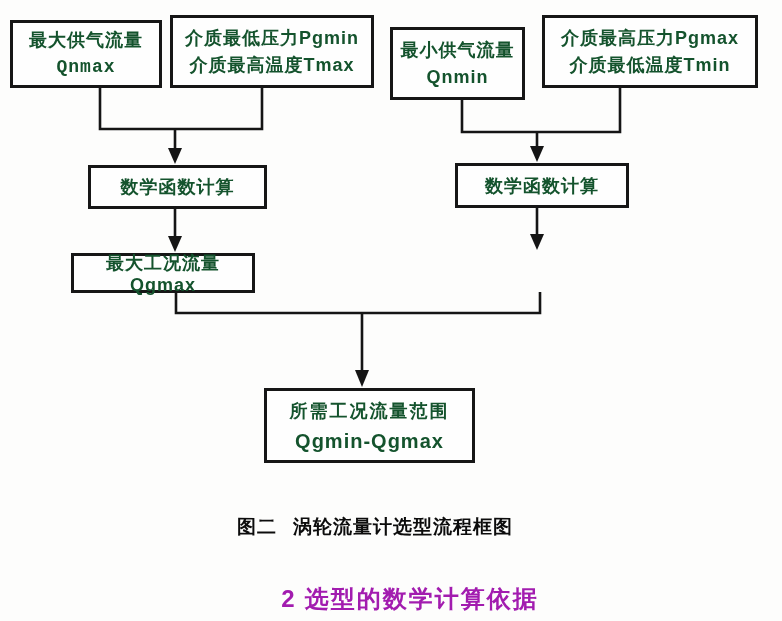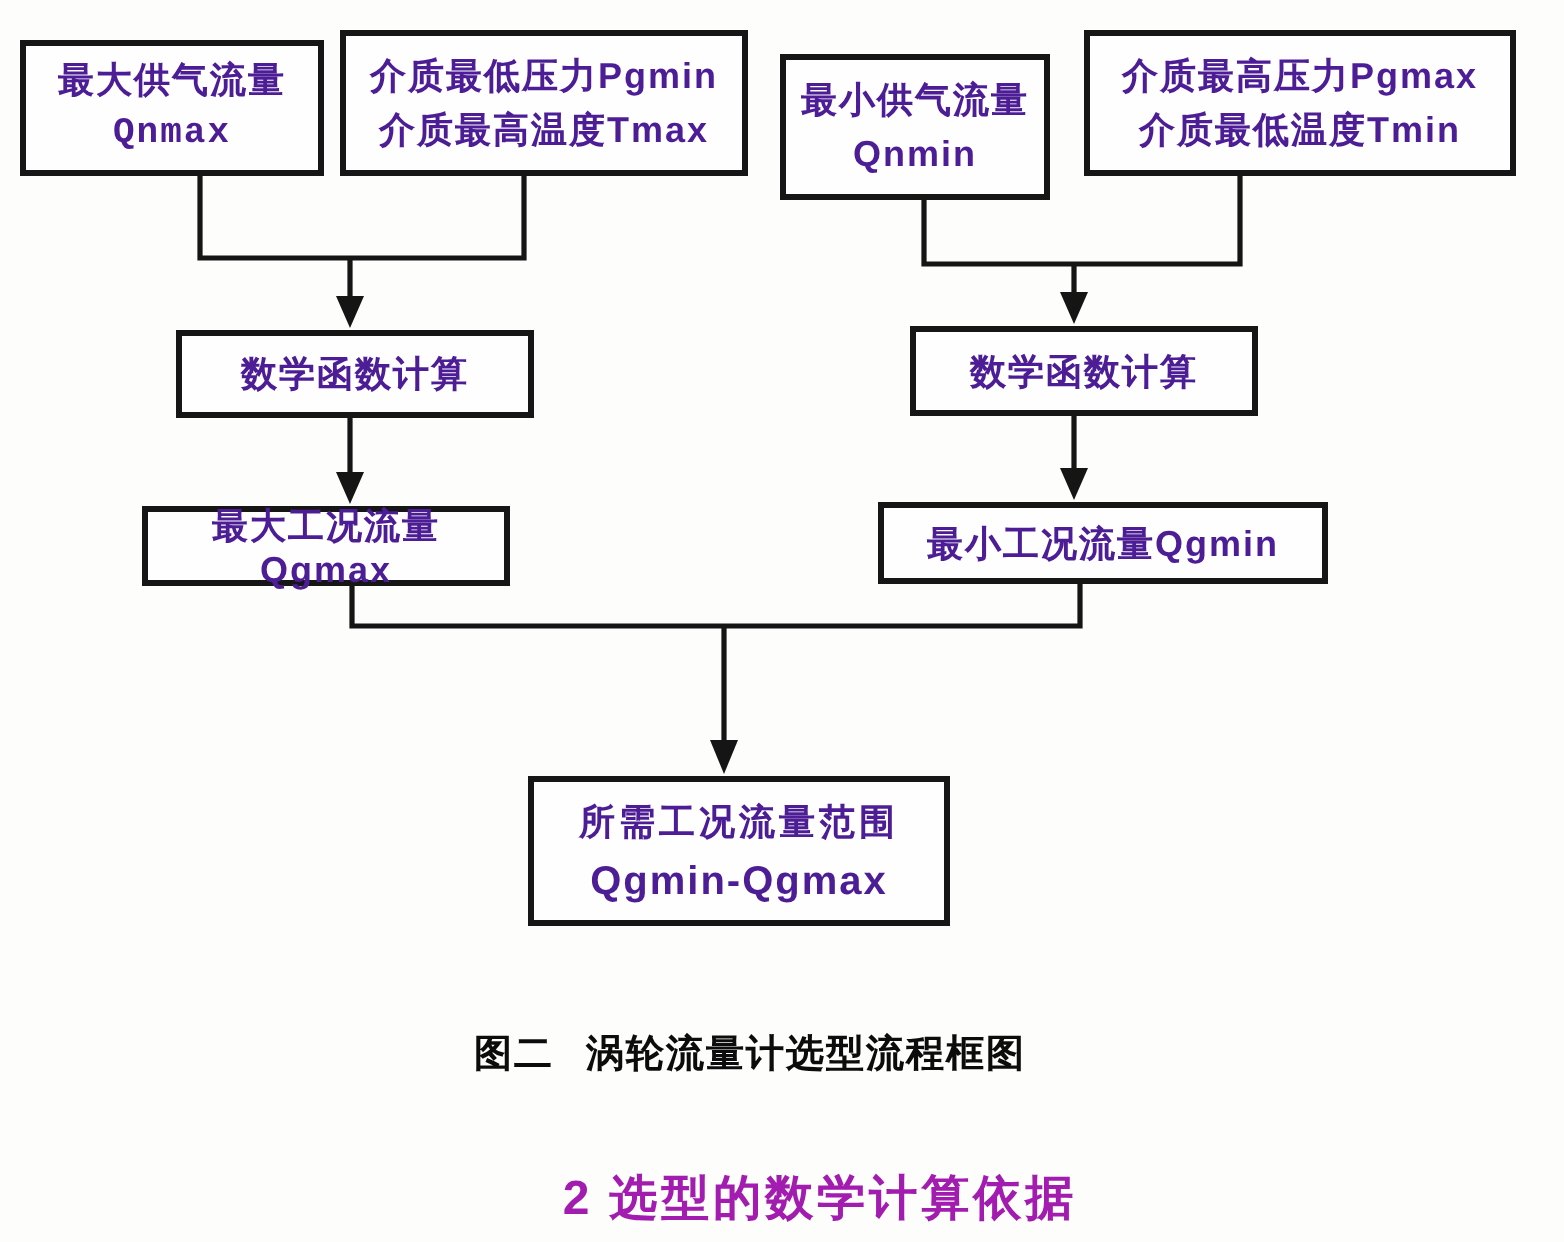--- a/index.html
+++ b/index.html
@@ -25,21 +25,21 @@
     position: absolute;
     border: 3px solid #161616;
     background: #fefefe;
     box-sizing: border-box;
     display: flex;
     flex-direction: column;
     align-items: center;
     justify-content: center;
     text-align: center;
     font-weight: bold;
-    color: #4c1d95;
+    color: #14532d;
   }
   .fbox .l1 { font-size: 18px; line-height: 27px; letter-spacing: 1px; }
   .fbox .l2 { font-size: 18px; line-height: 27px; letter-spacing: 1px; }
   .mono { font-family: "Liberation Mono", monospace; font-size: 17px; letter-spacing: 0; }
   .single { font-size: 18px; letter-spacing: 1px; }
 
   #box-qnmax   { left: 10px;  top: 20px;  width: 152px; height: 68px; }
   #box-pgmin   { left: 170px; top: 15px;  width: 204px; height: 73px; }
   #box-qnmin   { left: 390px; top: 27px;  width: 135px; height: 73px; }
   #box-pgmax   { left: 542px; top: 15px;  width: 216px; height: 73px; }
@@ -124,23 +124,20 @@
   </div>
 
   <div class="fbox" id="box-calc-r">
     <span class="single">数学函数计算</span>
   </div>
 
   <div class="fbox" id="box-qgmax">
     <span class="single">最大工况流量Qgmax</span>
   </div>
 
-  <div class="fbox" id="box-qgmin">
-    <span class="single">最小工况流量Qgmin</span>
-  </div>
 
   <div class="fbox" id="box-result">
     <span class="l1">所需工况流量范围</span>
     <span class="l2">Qgmin-Qgmax</span>
   </div>
 
   <div class="caption">
     <span class="cap-prefix">图二</span><span>涡轮流量计选型流程框图</span>
   </div>
 

